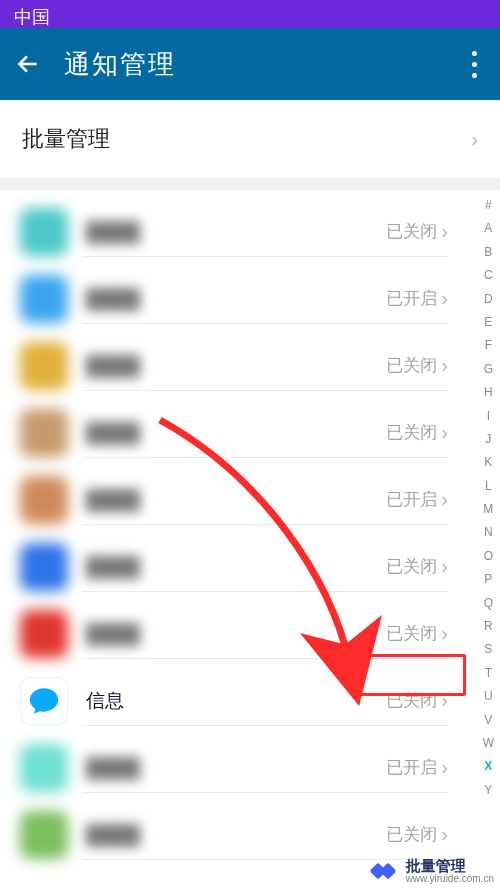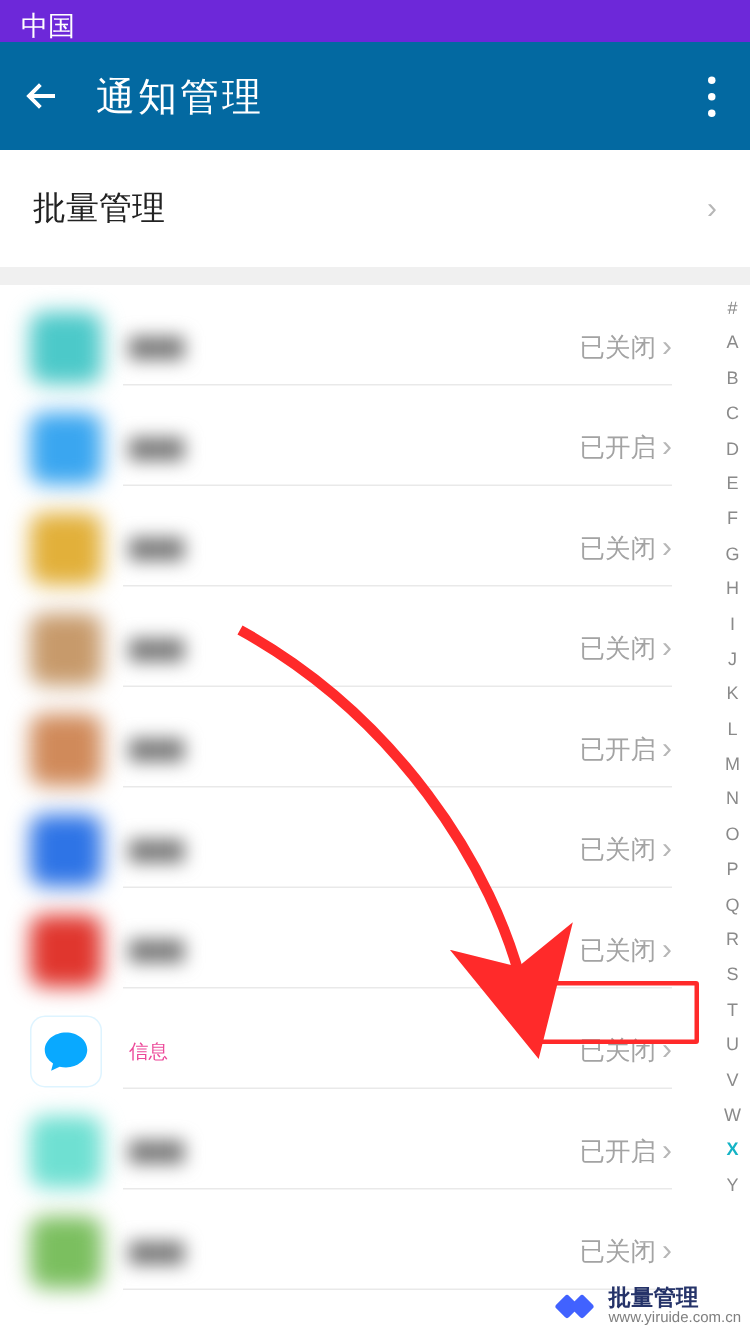--- a/index.html
+++ b/index.html
@@ -86,22 +86,22 @@
     background: #e9e9e9;
   }
   .app-icon {
     width: 48px; height: 48px;
     border-radius: 10px;
     margin-right: 18px;
     flex-shrink: 0;
   }
   .app-name {
     flex: 1;
-    font-size: 13px;
-    color: #ec4899;
+    font-size: 19px;
+    color: #0f172a;
   }
   .app-state {
     font-size: 17px;
     color: #a3a3a3;
     margin-right: 4px;
   }
   .blur { filter: blur(7px); }
   .blur-text { filter: blur(6px); color:#777; }
   .index-bar {
     position: absolute;

